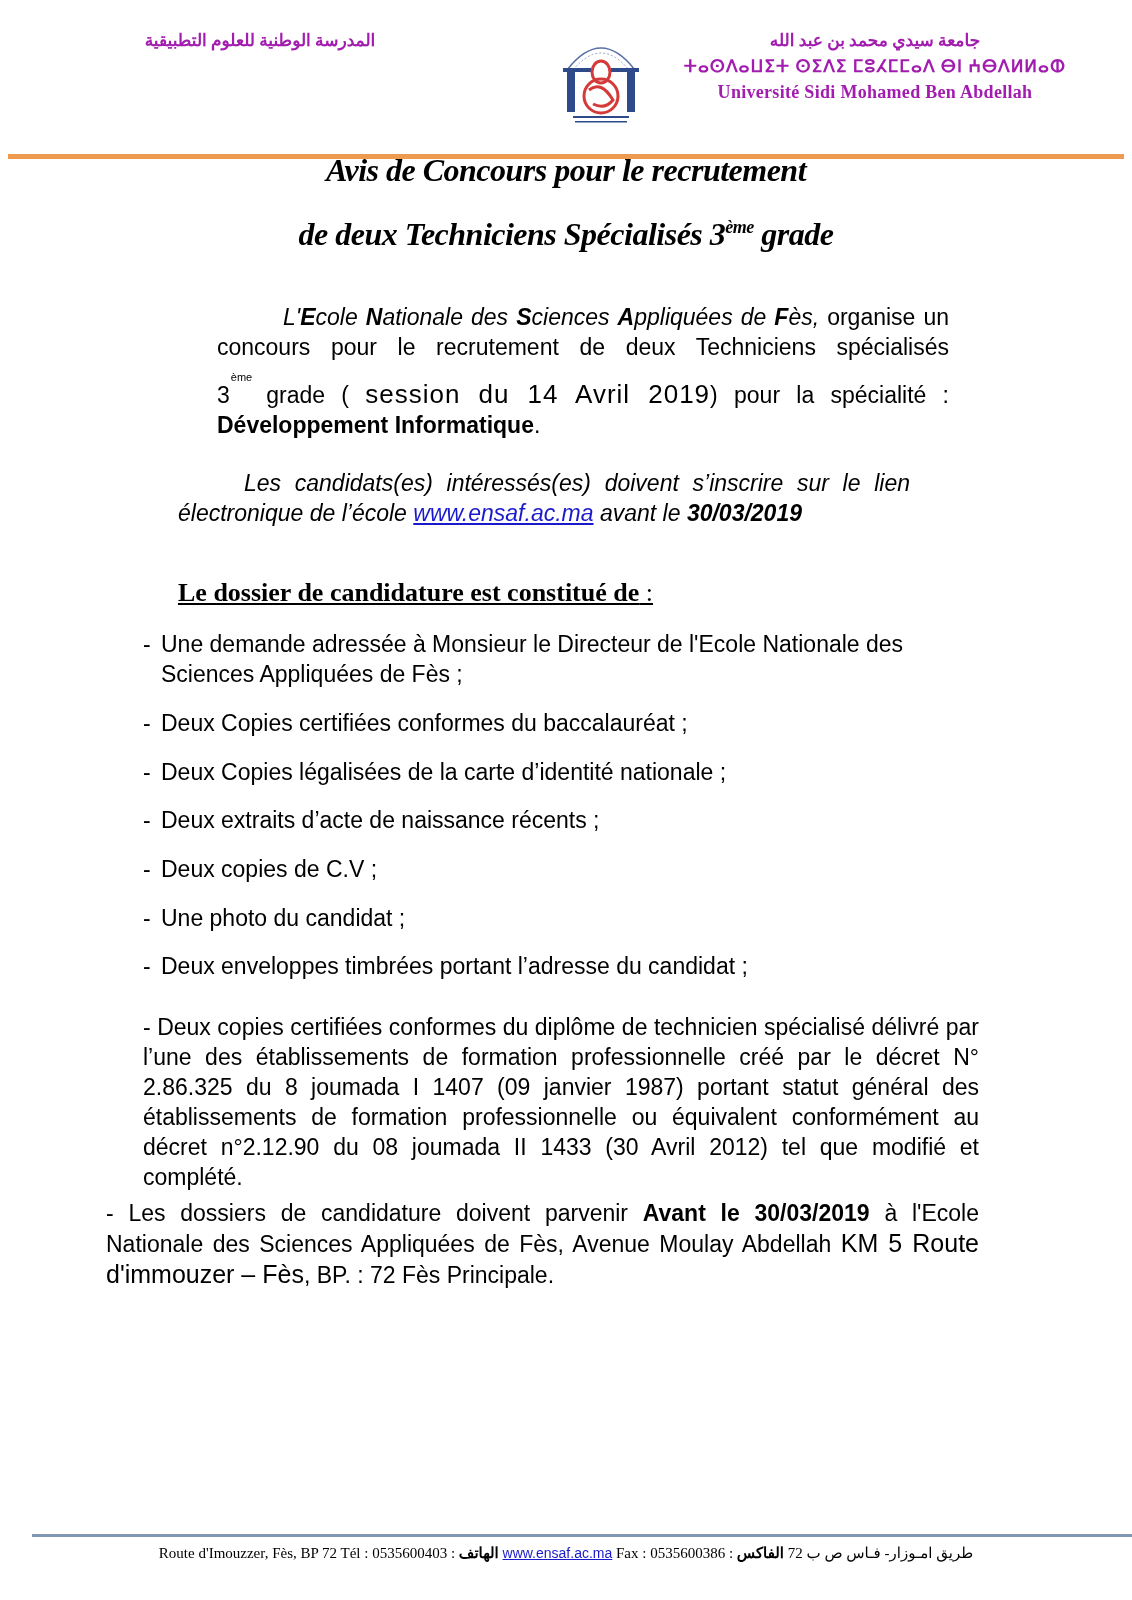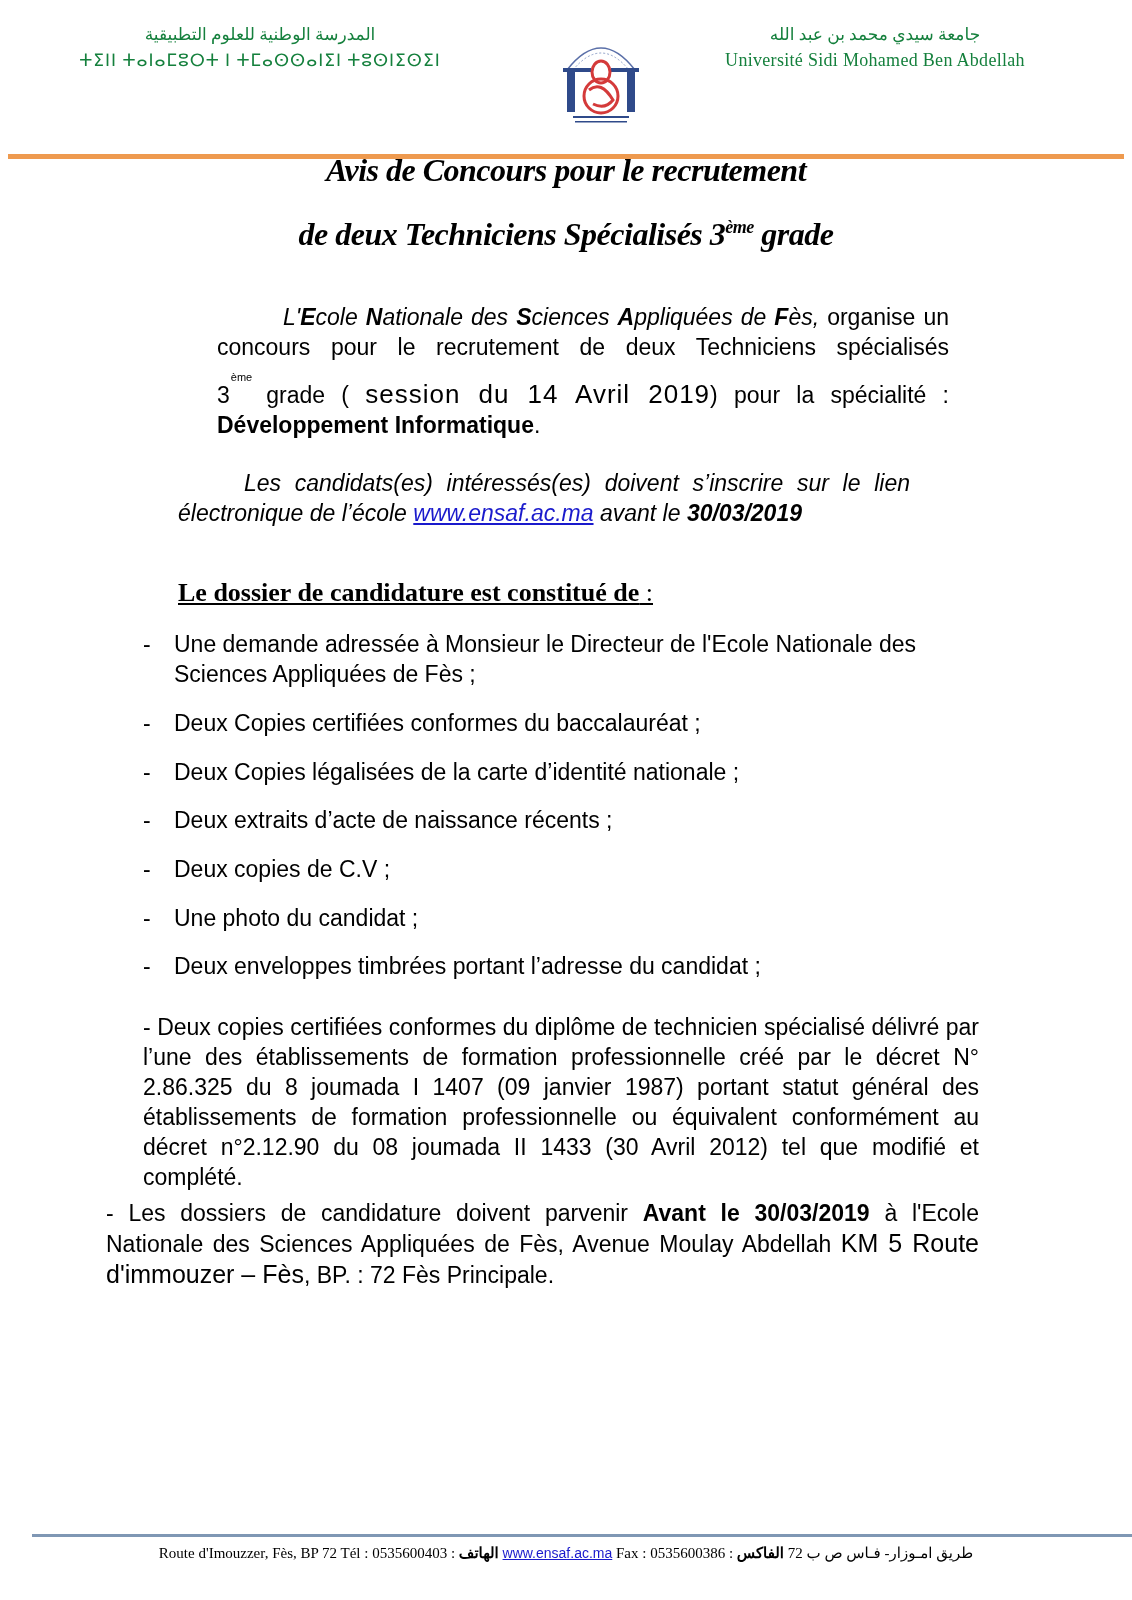--- a/index.html
+++ b/index.html
@@ -1,19 +1,19 @@
 <!DOCTYPE html>
 <html><head>
 <meta charset="utf-8">
 <style>
   html, body { margin: 0; padding: 0; background: #ffffff; }
   body { width: 1132px; height: 1600px; position: relative; overflow: hidden; color: #000; }
 
   
-  .hdr-block { position: absolute; top: 22px; text-align: center; font-family: "Liberation Serif", serif; color: #15803d; }
+  .hdr-block { position: absolute; top: 28px; text-align: center; font-family: "Liberation Serif", serif; color: #a21caf; font-weight: bold; }
   .hdr-left { left: 40px; width: 440px; }
   .hdr-right { left: 650px; width: 450px; }
   .hdr-ar { font-size: 17px; direction: rtl; line-height: 26px; }
   .hdr-tif { font-size: 17px; line-height: 26px; letter-spacing: 1px; }
   .hdr-fr { font-size: 18px; line-height: 24px; letter-spacing: 0.3px; }
 
   .logo { position: absolute; left: 553px; top: 30px; width: 96px; height: 100px; }
 
   .orange-rule { position: absolute; left: 8px; top: 154px; width: 1116px; height: 5px; background: #ee9a4f; }
 
@@ -31,59 +31,59 @@
   .big { font-size: 26px; letter-spacing: 1px; }
   .sup-eme { font-size: 11px; vertical-align: 22px; margin-left: 1px; margin-right: 14px; }
   .link { color: #1a1acc; text-decoration: underline; }
 
   .dossier-head { position: absolute; left: 178px; top: 578px; font-family: "Liberation Serif", serif; font-weight: bold; font-size: 26px; text-decoration: underline; }
   .dossier-head .colon { text-decoration: none; font-weight: normal; }
 
   
   .li { position: absolute; left: 143px; width: 836px; font-family: "Liberation Sans", sans-serif; font-size: 23px; line-height: 30px; }
   .li .dash { position: absolute; left: 0; top: 0; }
-  .li .txt { display: block; margin-left: 31px; }
+  .li .txt { display: block; margin-left: 18px; }
   .li-last { position: absolute; left: 143px; width: 836px; top: 1000px; font-family: "Liberation Sans", sans-serif; font-size: 23px; line-height: 30px; text-align: justify; text-align-last: left; margin-top: 12px; }
 
   .final { position: absolute; left: 106px; width: 873px; top: 1198px; font-family: "Liberation Sans", sans-serif; font-size: 23px; line-height: 30px; text-align: justify; text-align-last: left; }
   .final .big2 { font-size: 25px; }
 
   
   .blue-rule { position: absolute; left: 32px; top: 1534px; width: 1100px; height: 3px; background: #7f97b4; }
   .footer { position: absolute; left: 0; top: 1544px; width: 1132px; text-align: center; font-family: "Liberation Serif", serif; font-size: 15px; white-space: nowrap; }
   .footer .f-link { color: #1a1acc; text-decoration: underline; font-family: "Liberation Sans", sans-serif; font-size: 14px; }
   .footer .ar { direction: rtl; unicode-bidi: isolate; }
   .footer .arb { font-weight: bold; direction: rtl; unicode-bidi: isolate; }
 </style>
 </head>
 <body>
 
 <div class="hdr-block hdr-left">
   <div class="hdr-ar">المدرسة الوطنية للعلوم التطبيقية</div>
-  <div class="hdr-tif">ⵜⵉⵏⵏ ⵜⴰⵏⴰⵎⵓⵔⵜ ⵏ ⵜⵎⴰⵙⵙⴰⵏⵉⵏ ⵜⵓⵙⵏⵉⵙⵉⵏ</div>
 </div>
 
 <div class="logo">
   <svg width="96" height="100" viewBox="0 0 96 100">
     <path d="M14 40 Q48 -4 82 40" fill="none" stroke="#5a6fa8" stroke-width="1.5"></path>
     <path d="M20 40 Q48 6 76 40" fill="none" stroke="#8ea0c8" stroke-width="1" stroke-dasharray="2 2"></path>
     <rect x="14" y="40" width="8" height="42" fill="#2f4a8a"></rect>
     <rect x="74" y="40" width="8" height="42" fill="#2f4a8a"></rect>
     <rect x="10" y="38" width="28" height="4" fill="#2f4a8a"></rect>
     <rect x="58" y="38" width="28" height="4" fill="#2f4a8a"></rect>
     <ellipse cx="48" cy="42" rx="9" ry="11" fill="none" stroke="#d43a3a" stroke-width="3"></ellipse>
     <circle cx="48" cy="66" r="17" fill="none" stroke="#d43a3a" stroke-width="3"></circle>
     <path d="M36 60 Q48 50 60 70 Q52 80 40 74" fill="none" stroke="#d43a3a" stroke-width="3"></path>
     <rect x="20" y="86" width="56" height="2" fill="#2f4a8a"></rect>
     <rect x="22" y="91" width="52" height="1.5" fill="#2f4a8a"></rect>
   </svg>
 </div>
 
 <div class="hdr-block hdr-right">
   <div class="hdr-ar">جامعة سيدي محمد بن عبد الله</div>
+  <div class="hdr-tif">ⵜⴰⵙⴷⴰⵡⵉⵜ ⵙⵉⴷⵉ ⵎⵓⵃⵎⵎⴰⴷ ⴱⵏ ⵄⴱⴷⵍⵍⴰⵀ</div>
   <div class="hdr-fr">Université Sidi Mohamed Ben Abdellah</div>
 </div>
 
 <div class="orange-rule"></div>
 
 <div class="title title1">Avis de Concours pour le recrutement</div>
 <div class="title title2"><span>de deux Techniciens Spécialisés 3</span><sup>ème</sup><span> grade</span></div>
 
 <div class="para p1"><span class="indent"></span><i><span>L'</span><b>E</b><span>cole </span><b>N</b><span>ationale des </span><b>S</b><span>ciences </span><b>A</b><span>ppliquées de </span><b>F</b><span>ès,</span></i><span> organise un concours pour le recrutement de deux Techniciens spécialisés 3</span><span class="sup-eme">ème</span><span>grade ( </span><span class="big">session du 14 Avril 2019</span><span>) pour la spécialité : </span><b>Développement Informatique</b><span>.</span></div>
 

